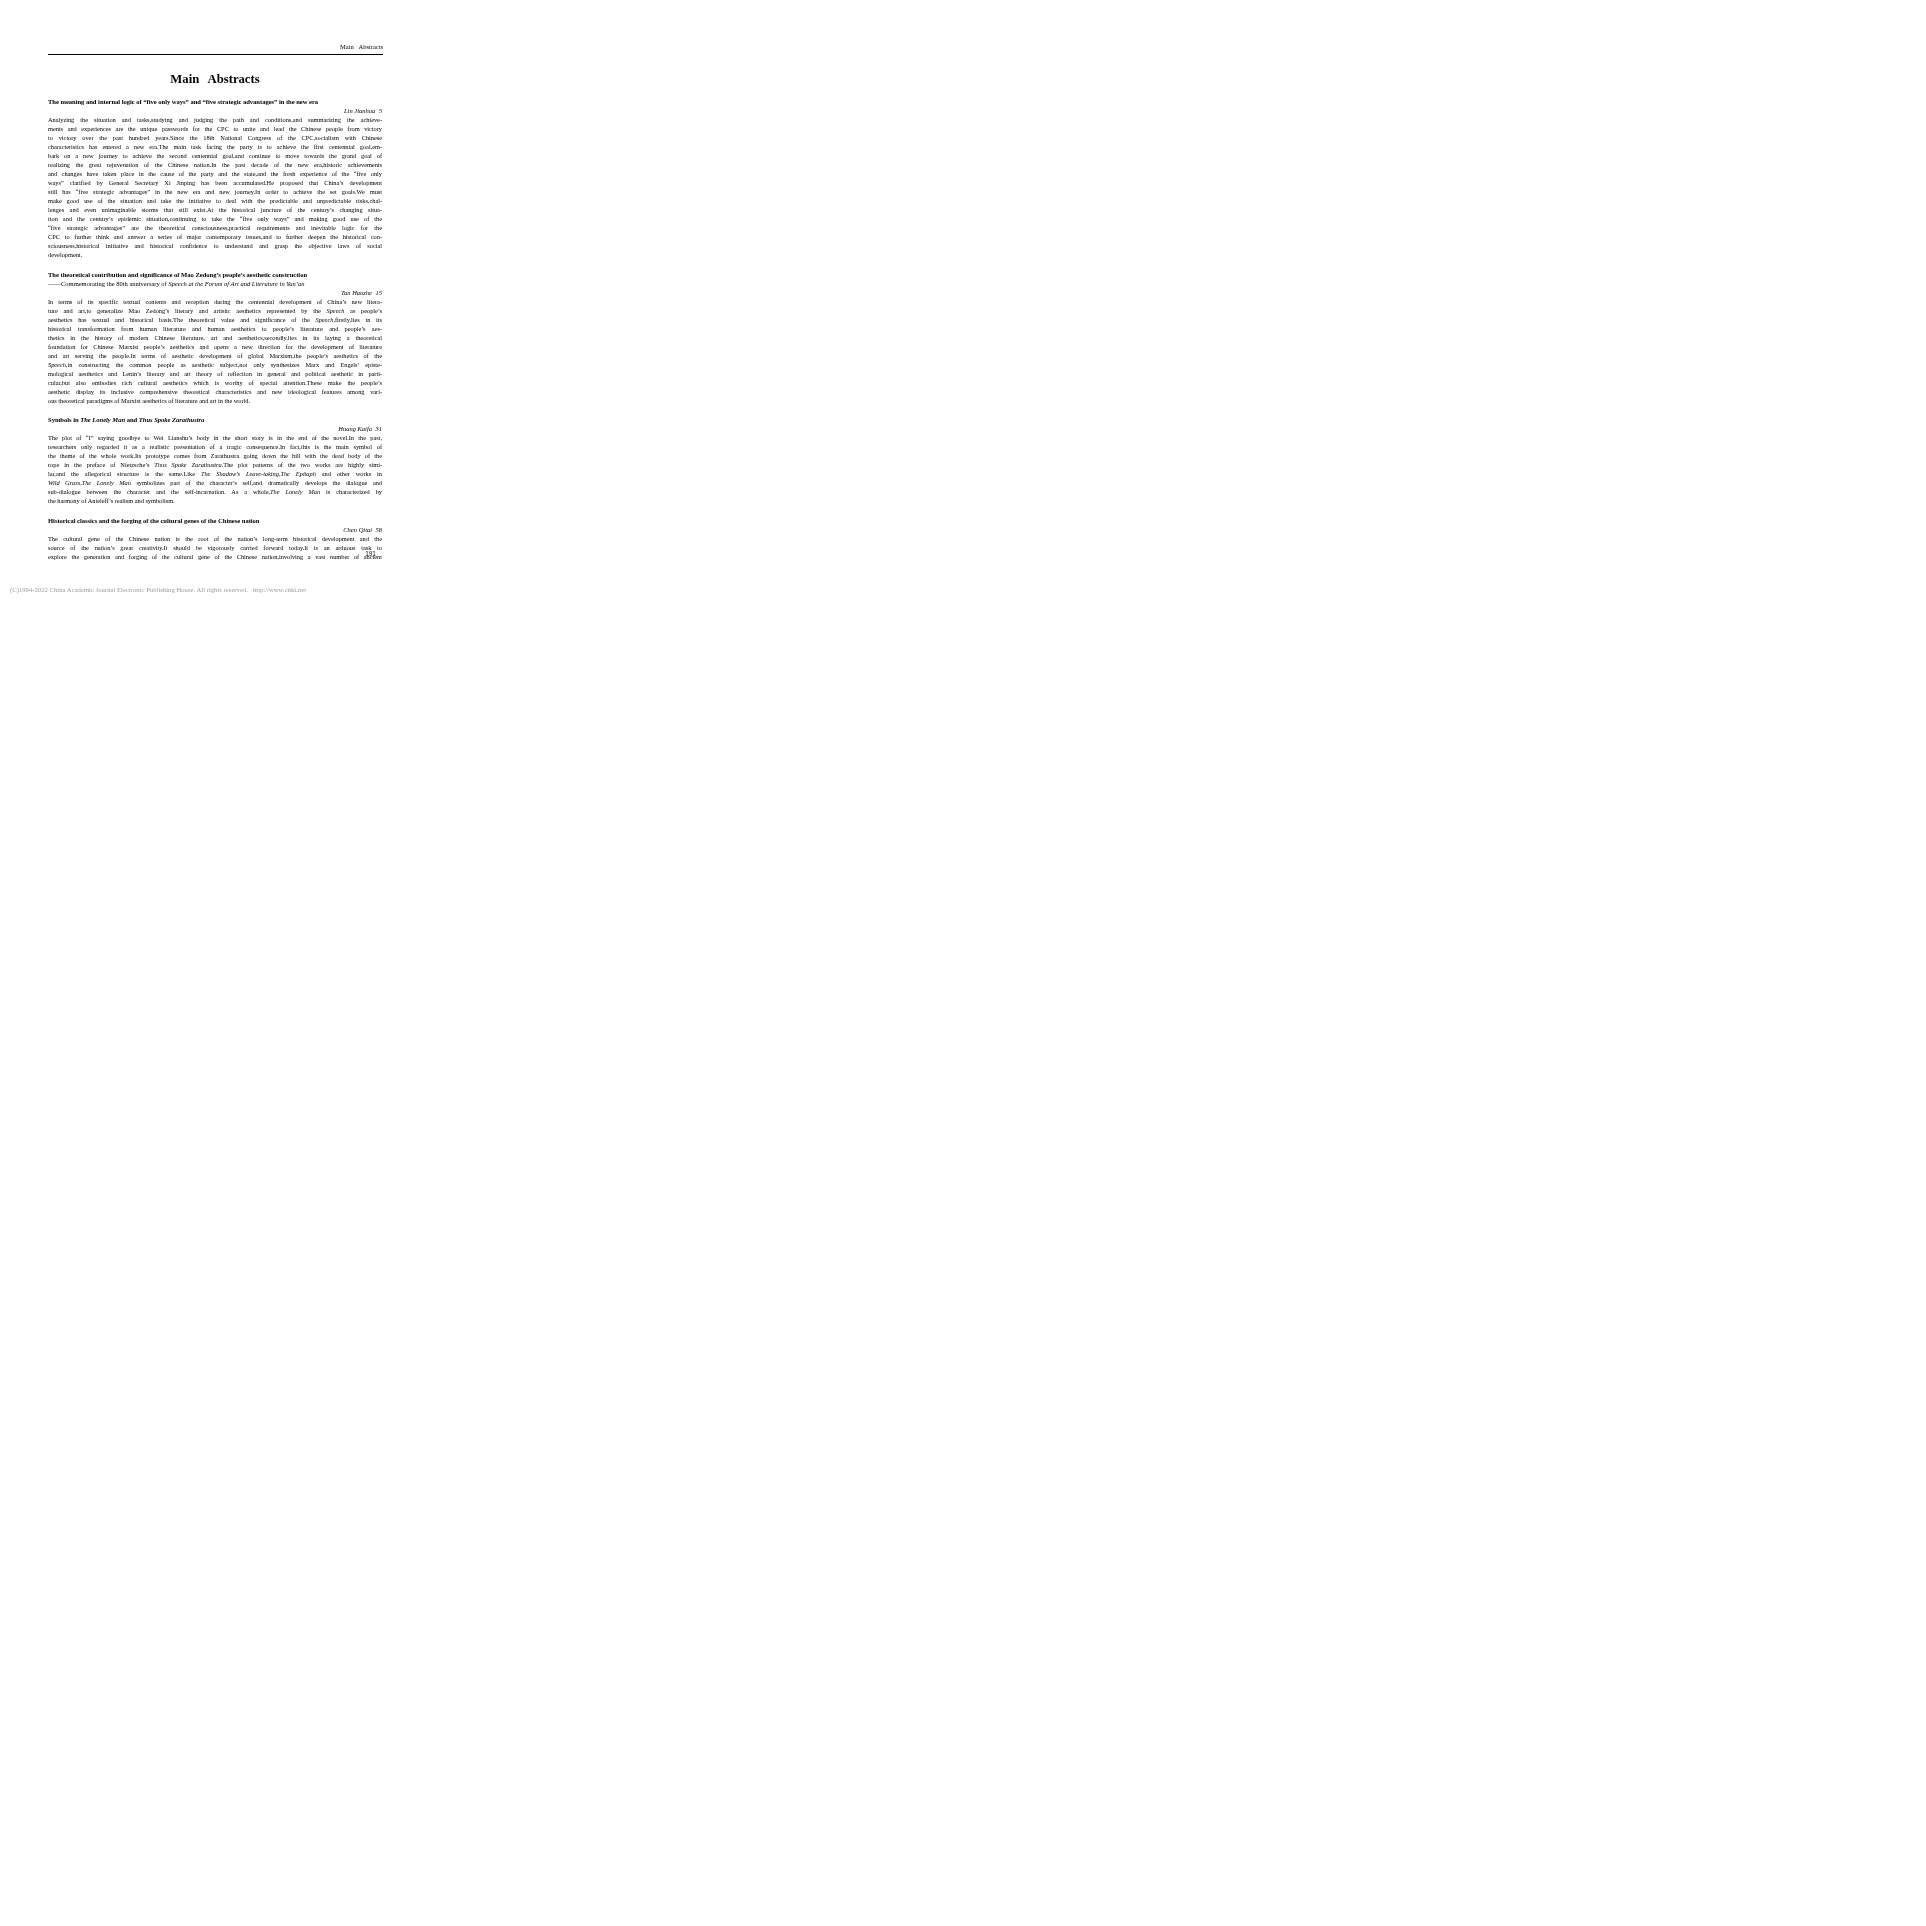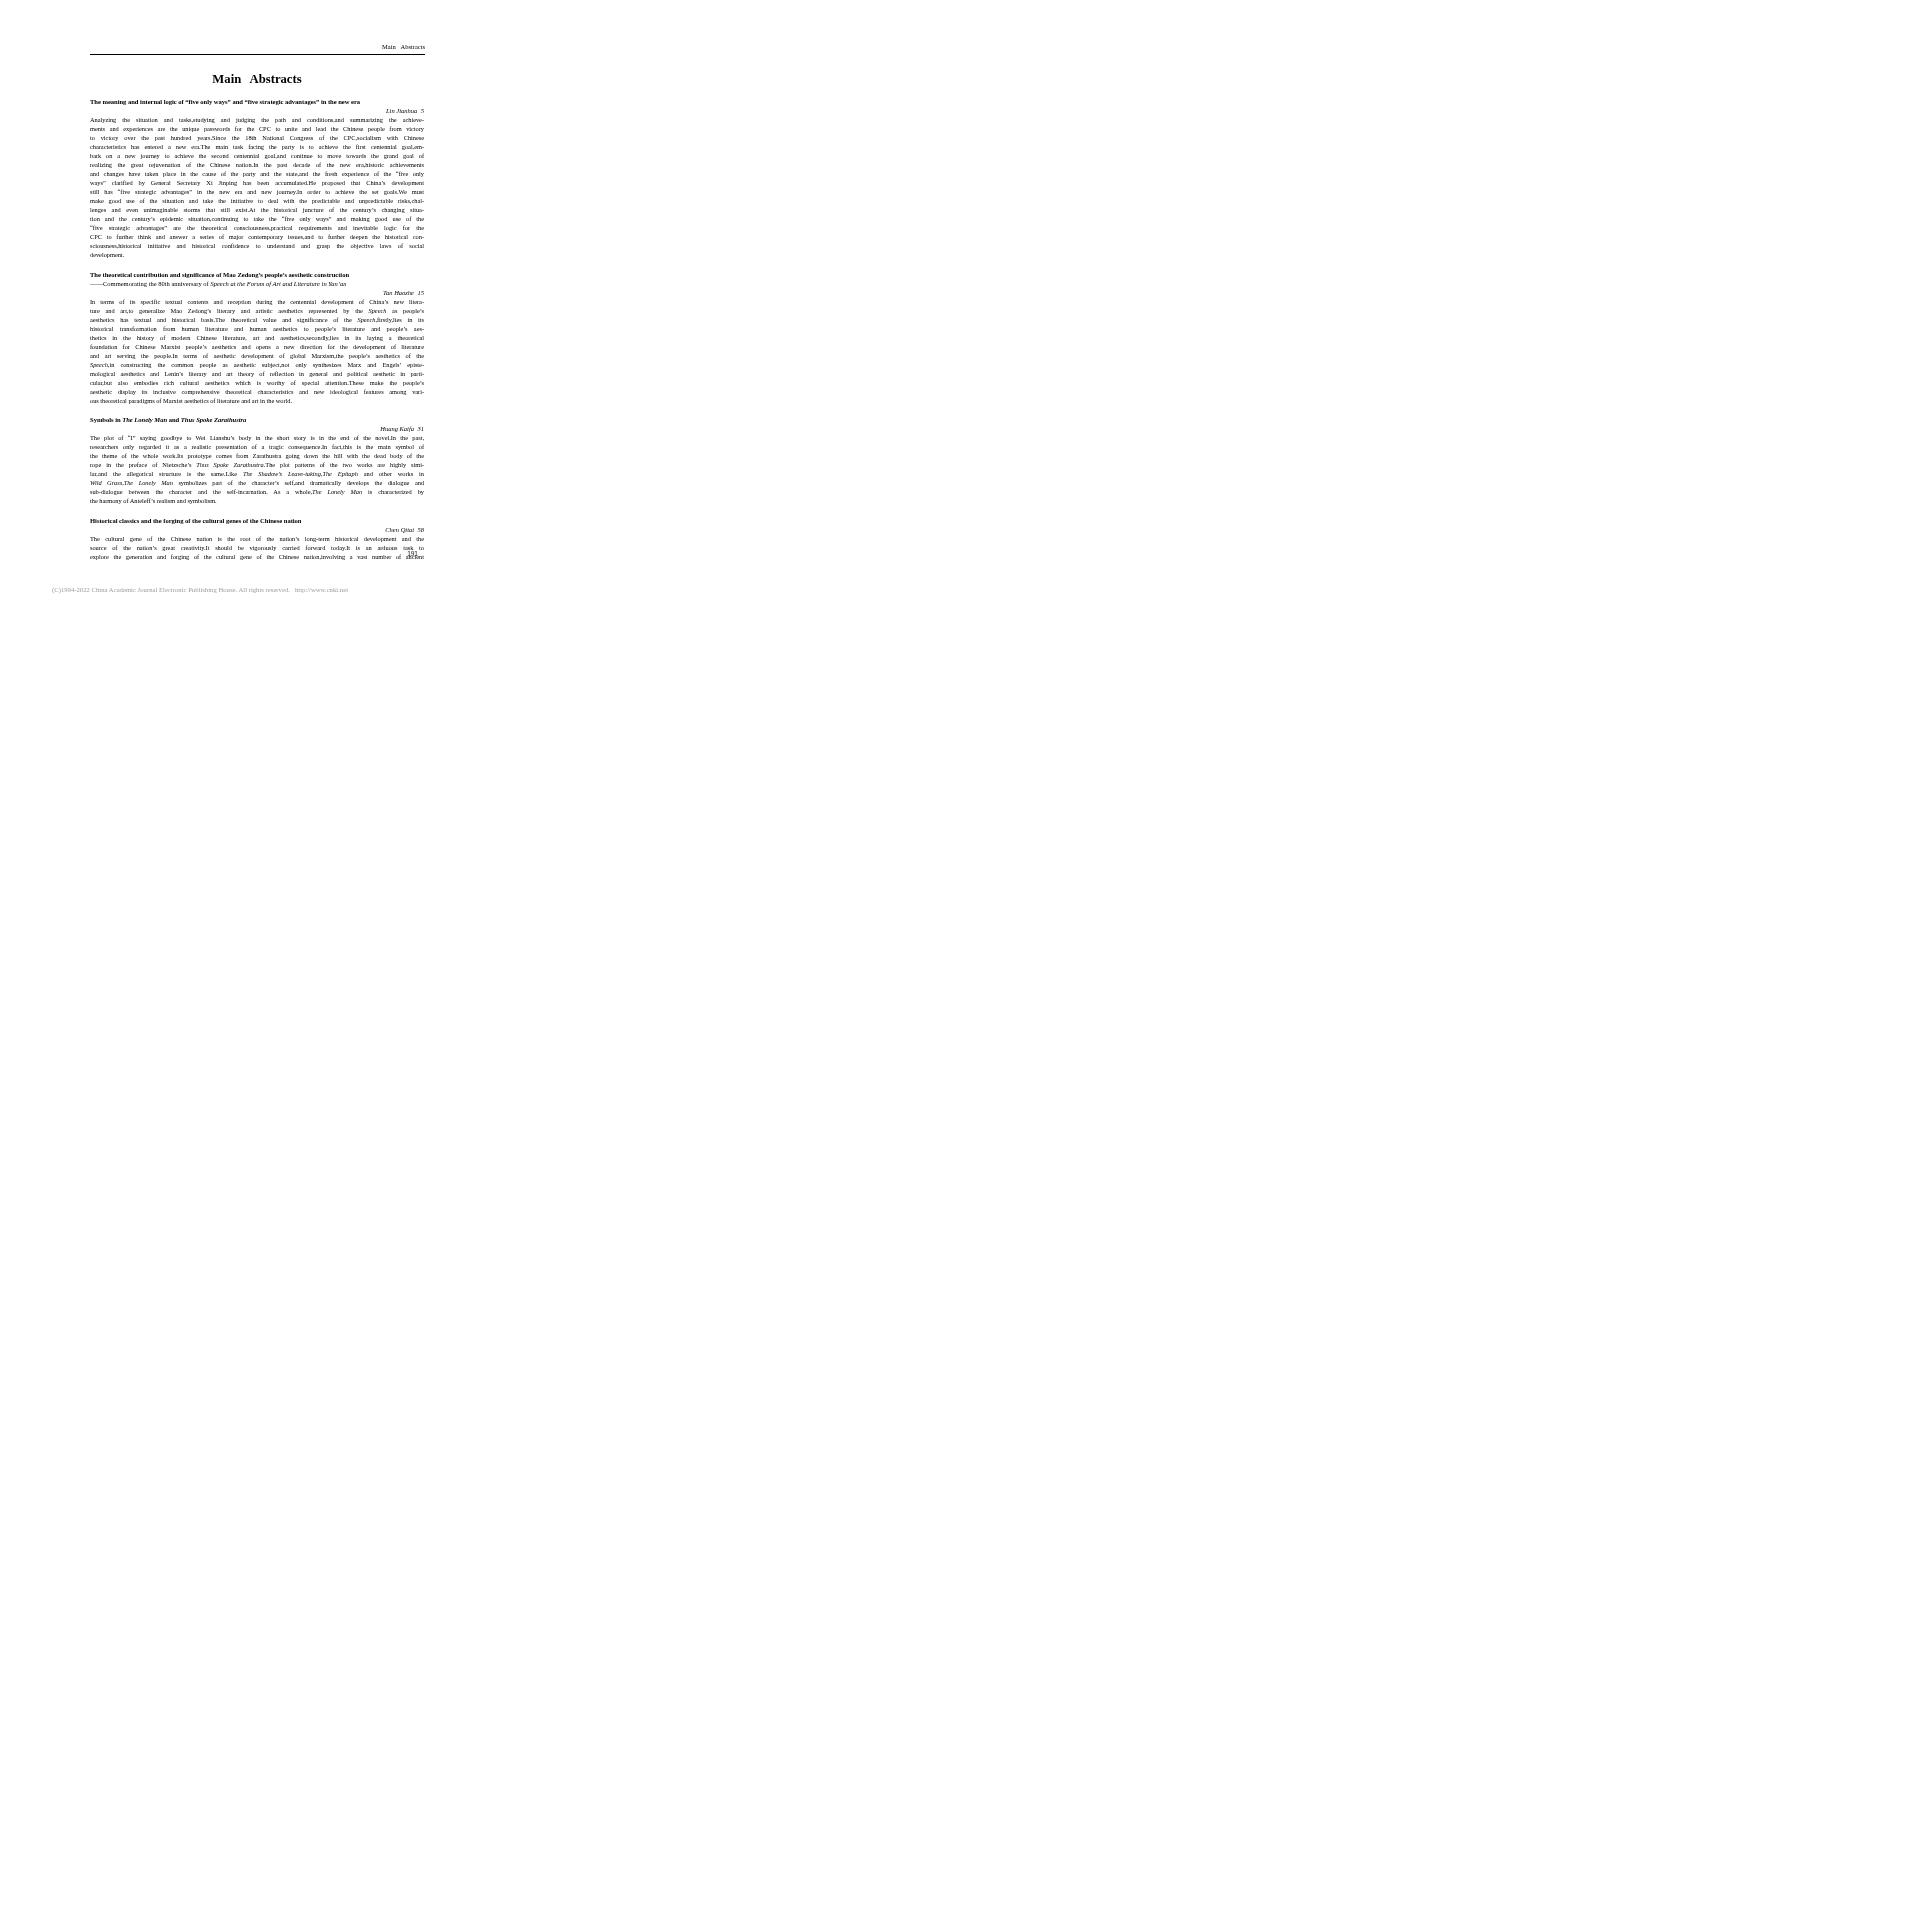--- a/index.html
+++ b/index.html
@@ -3,21 +3,20 @@
 <meta charset="utf-8">
 <style>
   html,body{margin:0;padding:0;background:#ffffff;}
   .page{
     position:relative;
     width:428px;height:605px;
     background:#ffffff;
     color:#000;
     font-family:"Liberation Serif","DejaVu Serif",serif;
     overflow:hidden;
-    margin-left:42px;
   }
   .running-header{
     position:absolute;top:43px;left:48px;width:335px;
     text-align:right;font-size:6.5px;word-spacing:3.5px;color:#000;
   }
   .header-rule{
     position:absolute;top:54px;left:48px;width:335px;height:0.8px;background:#000;
   }
   .content{position:absolute;left:48px;top:55px;width:334px;}
   .doc-title{

